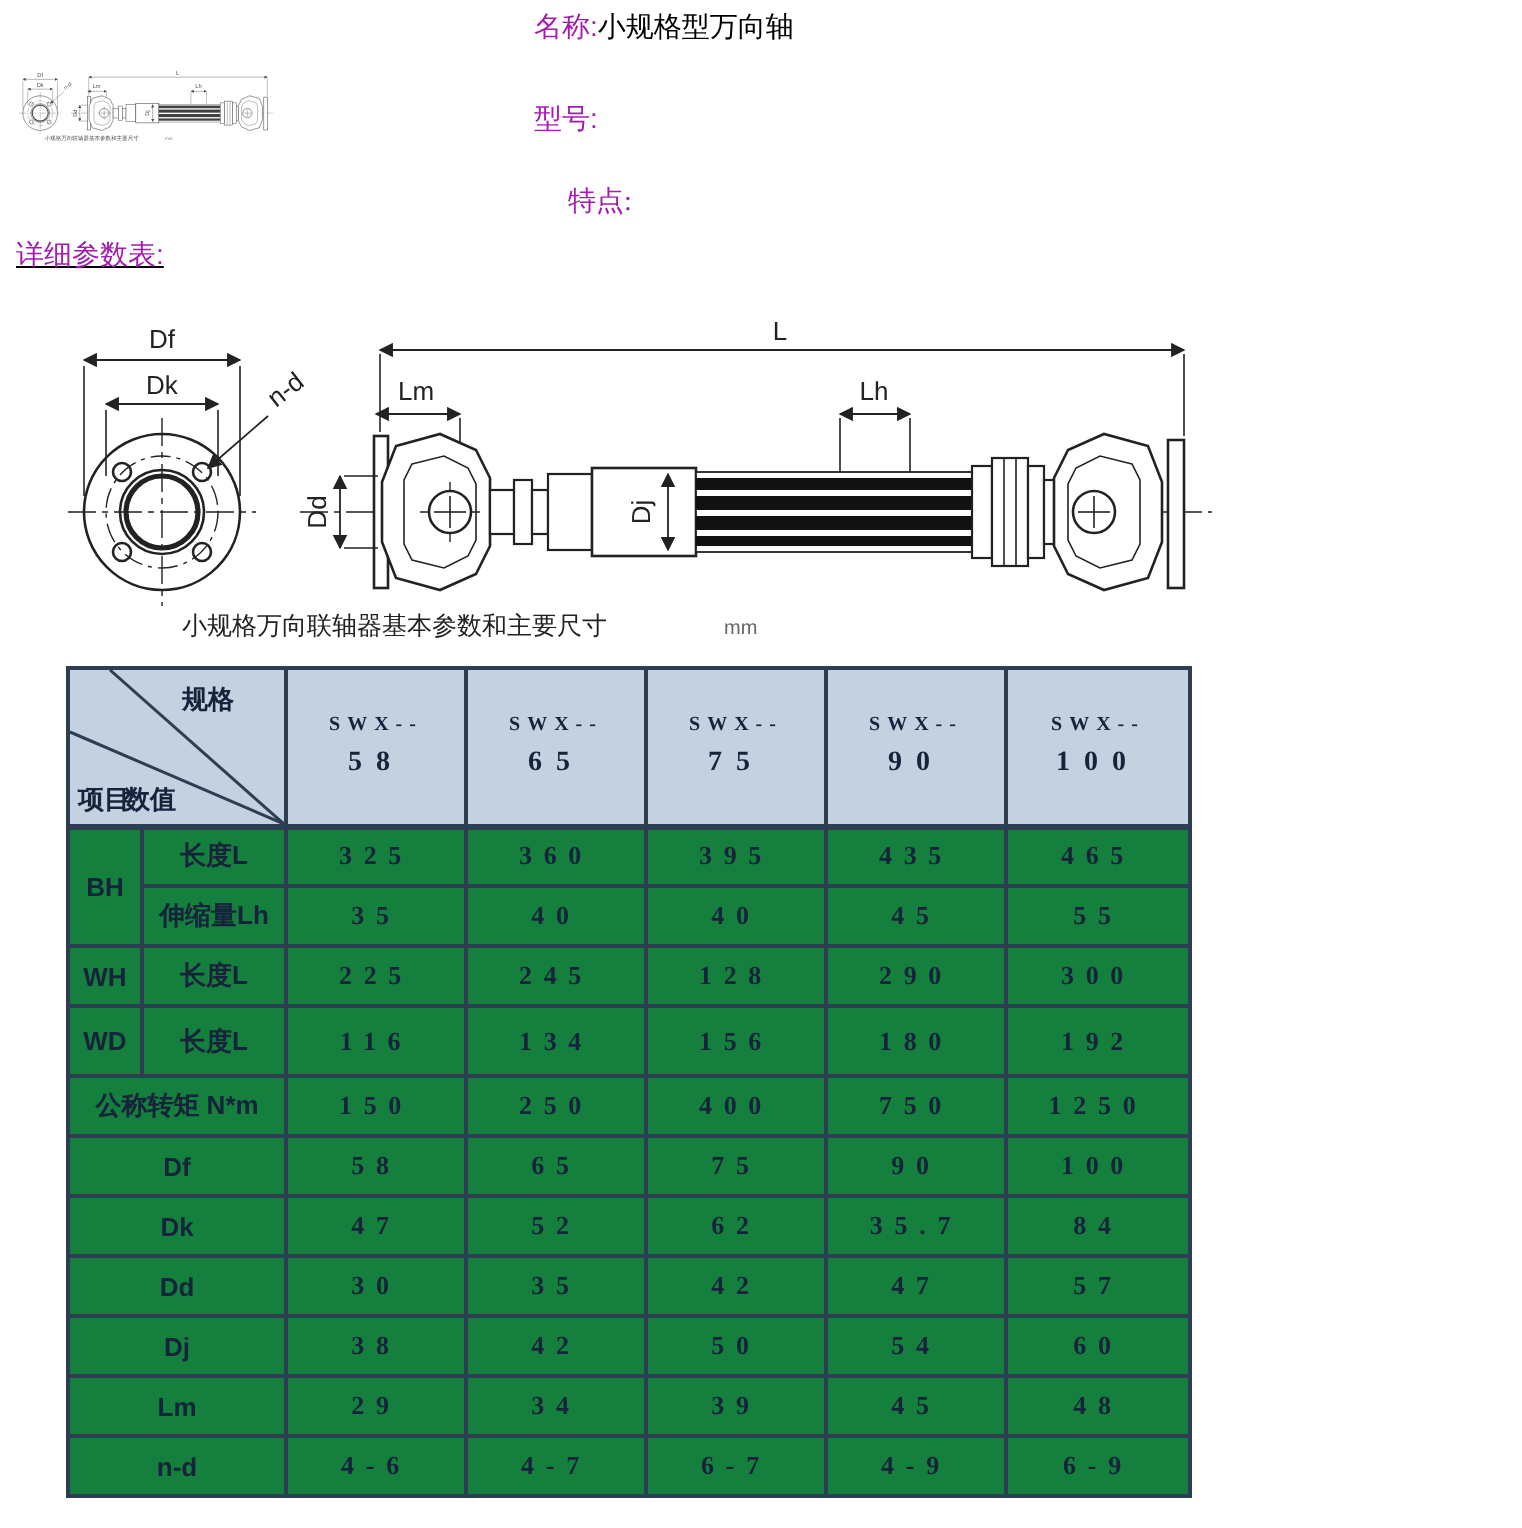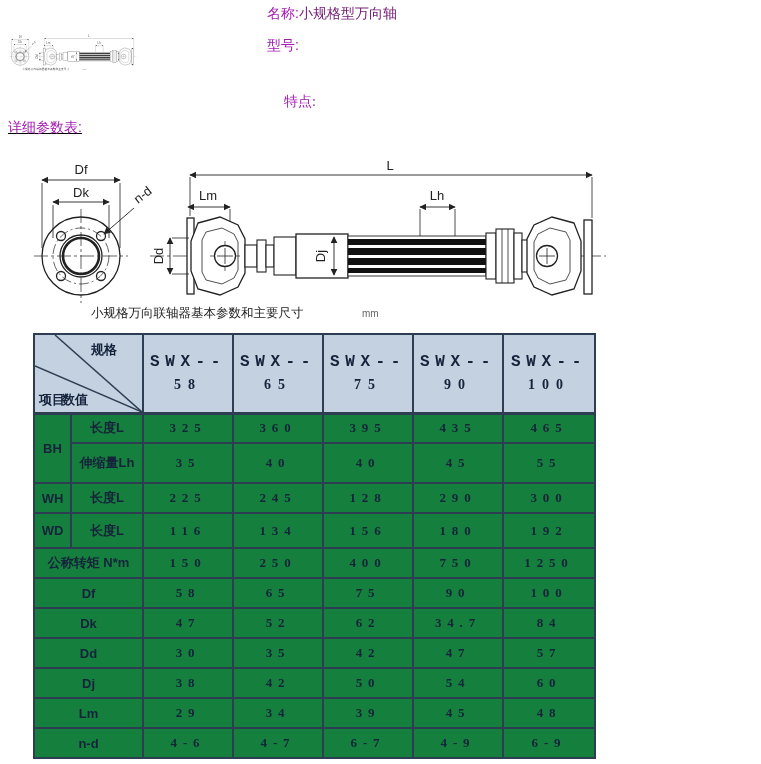--- a/index.html
+++ b/index.html
@@ -3,41 +3,41 @@
 <meta charset="utf-8">
 <style>
   html,body{margin:0;padding:0;}
   body{
     width:761px;height:764px;position:relative;overflow:hidden;
     background:#ffffff;font-family:"Liberation Sans",sans-serif;
   }
   
   .hline{position:absolute;font-size:14px;line-height:15px;white-space:nowrap;}
   .hlabel{color:#a21caf;}
-  .hvalue{color:#701a75;}
+  .hvalue{color:#000000;}
   #name-line{left:267px;top:6px;}
-  #model-line{left:267px;top:38px;text-align:right;}
+  #model-line{left:267px;top:52px;text-align:right;}
   #feature-line{left:284px;top:94px;font-family:Liberation Serif, serif;}
   #params-line{left:8px;top:120px;text-decoration:underline;}
   
   #thumb{position:absolute;left:2px;top:33px;}
   
   #main-diagram{position:absolute;left:0px;top:150px;}
   
   #spec-table{
     position:absolute;left:33px;top:333px;
     border-collapse:collapse;table-layout:fixed;
     background:#15803d;
   }
   #spec-table td{
     border:2px solid #2e3e52;text-align:center;vertical-align:middle;
     color:#15233b;padding:0;
   }
   #spec-table .hdr{background:#c3d1e1;border-bottom:3px solid #2e3e52;}
-  .model-line1{font-family:Liberation Mono, monospace;font-weight:bold;font-size:16px;letter-spacing:.35em;}
+  .model-line1{font-family:Liberation Serif, serif;font-weight:bold;font-size:10px;letter-spacing:.35em;}
   .model-line2{font-family:"Liberation Serif",serif;font-weight:bold;font-size:14px;letter-spacing:.5em;margin-top:6px;}
   .rowlabel{font-weight:bold;font-size:13px;margin-left:24px;}
   .num{font-family:"Liberation Serif",serif;font-weight:bold;font-size:13px;letter-spacing:.45em;margin-left:30px;}
   
   #corner-cell{position:relative;}
   #corner-cell svg{position:absolute;left:0;top:0;}
   .corner-word{position:absolute;font-weight:bold;font-size:13px;color:#15233b;}
   #corner-spec{left:56px;top:6px;}
   #corner-value{left:27px;top:24px;margin-top:32px;}
   #corner-item{left:4px;top:56px;}
@@ -220,21 +220,21 @@
   </tr>
   <tr style="height:30px">
     <td class="rowlabel" rowspan="2">BH</td>
     <td class="rowlabel">长度L</td>
     <td class="num">325</td>
     <td class="num">360</td>
     <td class="num">395</td>
     <td class="num">435</td>
     <td class="num">465</td>
   </tr>
-  <tr style="height:40px">
+  <tr style="height:30px">
     <td class="rowlabel">伸缩量Lh</td>
     <td class="num">35</td>
     <td class="num">40</td>
     <td class="num">40</td>
     <td class="num">45</td>
     <td class="num">55</td>
   </tr>
   <tr style="height:30px">
     <td class="rowlabel">WH</td>
     <td class="rowlabel">长度L</td>
@@ -267,21 +267,21 @@
     <td class="num">65</td>
     <td class="num">75</td>
     <td class="num">90</td>
     <td class="num">100</td>
   </tr>
   <tr style="height:30px">
     <td class="rowlabel" colspan="2">Dk</td>
     <td class="num">47</td>
     <td class="num">52</td>
     <td class="num">62</td>
-    <td class="num">34.7</td>
+    <td class="num">35.7</td>
     <td class="num">84</td>
   </tr>
   <tr style="height:30px">
     <td class="rowlabel" colspan="2">Dd</td>
     <td class="num">30</td>
     <td class="num">35</td>
     <td class="num">42</td>
     <td class="num">47</td>
     <td class="num">57</td>
   </tr>

